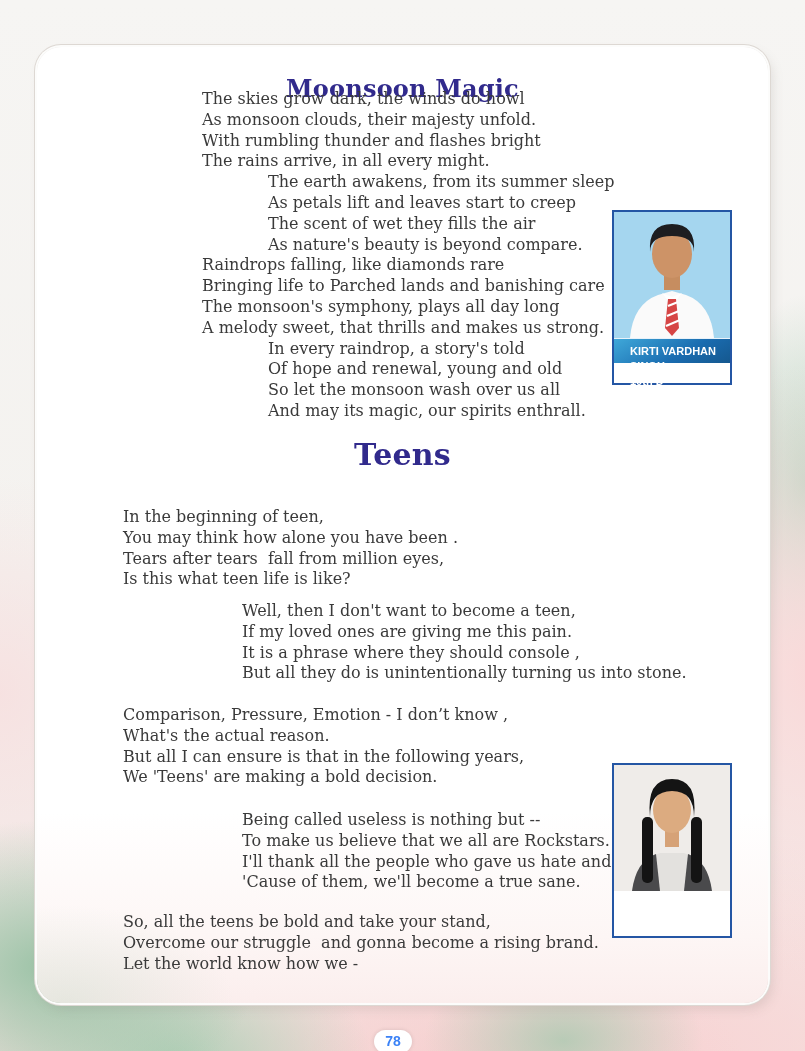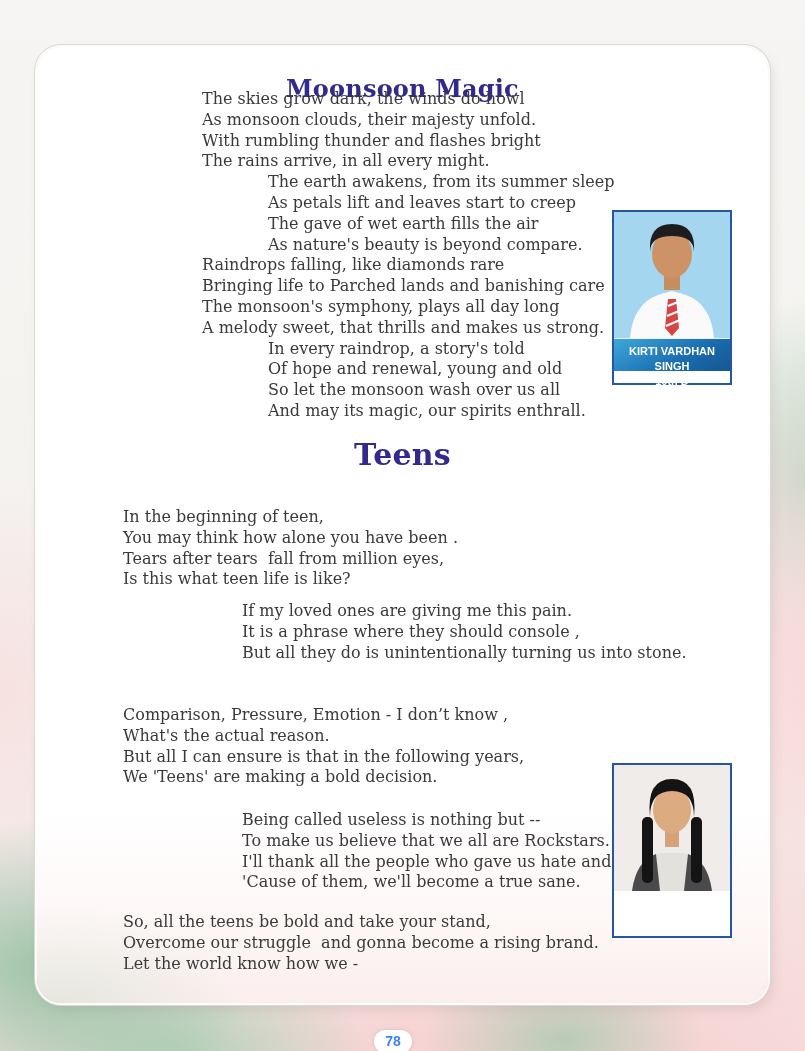--- a/index.html
+++ b/index.html
@@ -45,25 +45,26 @@
   .st5 { left:86px;  top:865px; }
   .photo-card {
     position:absolute; width:120px; height:175px;
     border:2px solid #2456a4; background:#fff;
   }
   .pc1 { left:575px; top:163px; }
   .pc2 { left:575px; top:716px; }
   .photo { width:116px; height:126px; display:block; }
   .photo svg { display:block; width:116px; height:126px; }
   .caption {
-    width:116px; height:33px; padding-top:5px; text-align:center;
+    width:116px; height:25px; padding-top:5px; 
     background:linear-gradient(150deg,#3fa8d9 0%,#1a6cb0 60%,#15588f 100%);
     color:#ffffff; font-family:"Liberation Sans",sans-serif;
     font-weight:bold; font-size:11px; line-height:15px;
     border-top:1px solid #e8f2fa;
+    padding-left:16px;
   }
   .page-number {
     position:absolute; left:374px; top:1030px; width:38px; height:23px;
     background:#ffffff; border-radius:12px; text-align:center;
     font-family:"Liberation Sans",sans-serif; font-weight:bold;
     font-size:14px; line-height:23px; color:#3b82f6;
     box-shadow:0 0 4px rgba(0,0,0,0.12);
   }
 </style>
 </head>
@@ -74,21 +75,21 @@
 
     <h1 class="title t1">Moonsoon Magic</h1>
 
     <div class="poem poem1">
       <div class="line">The skies grow dark, the winds do howl</div>
       <div class="line">As monsoon clouds, their majesty unfold.</div>
       <div class="line">With rumbling thunder and flashes bright</div>
       <div class="line">The rains arrive, in all every might.</div>
       <div class="line ind">The earth awakens, from its summer sleep</div>
       <div class="line ind">As petals lift and leaves start to creep</div>
-      <div class="line ind">The gave of wet earth fills the air</div>
+      <div class="line ind">The scent of wet they fills the air</div>
       <div class="line ind">As nature's beauty is beyond compare.</div>
       <div class="line">Raindrops falling, like diamonds rare</div>
       <div class="line">Bringing life to Parched lands and banishing care</div>
       <div class="line">The monsoon's symphony, plays all day long</div>
       <div class="line">A melody sweet, that thrills and makes us strong.</div>
       <div class="line ind">In every raindrop, a story's told</div>
       <div class="line ind">Of hope and renewal, young and old</div>
       <div class="line ind">So let the monsoon wash over us all</div>
       <div class="line ind">And may its magic, our spirits enthrall.</div>
     </div>
@@ -117,20 +118,21 @@
     <h1 class="title t2">Teens</h1>
 
     <div class="poem stanza st1">
       <div class="line">In the beginning of teen,</div>
       <div class="line">You may think how alone you have been .</div>
       <div class="line">Tears after tears  fall from million eyes,</div>
       <div class="line">Is this what teen life is like?</div>
     </div>
 
     <div class="poem stanza st2">
+      <div class="line">Well, then I don't want to become a teen,</div>
       <div class="line">If my loved ones are giving me this pain.</div>
       <div class="line">It is a phrase where they should console ,</div>
       <div class="line">But all they do is unintentionally turning us into stone.</div>
     </div>
 
     <div class="poem stanza st3">
       <div class="line">Comparison, Pressure, Emotion - I don’t know ,</div>
       <div class="line">What's the actual reason.</div>
       <div class="line">But all I can ensure is that in the following years,</div>
       <div class="line">We 'Teens' are making a bold decision.</div>

